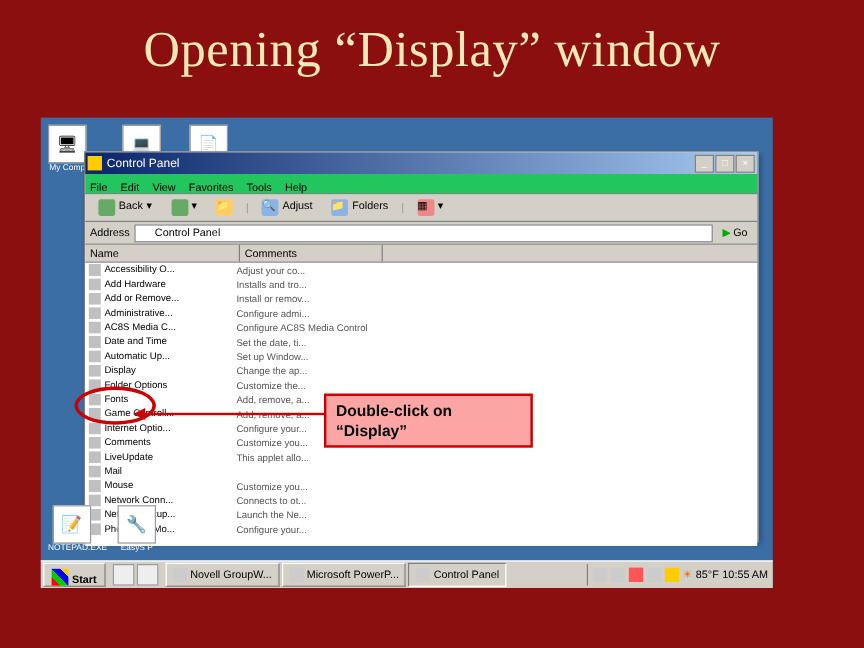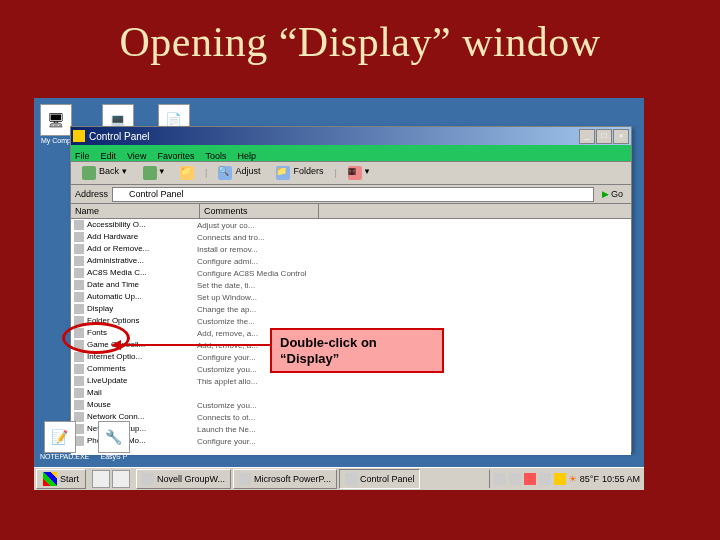--- a/index.html
+++ b/index.html
@@ -31,21 +31,21 @@
   .rn{width:120px;display:flex;align-items:flex-start;gap:3px;padding-left:3px;white-space:nowrap;overflow:hidden}
   .ri{width:10px;height:10px;background:#c0c0c0;flex:0 0 10px}
   .rc{width:110px;color:#555;white-space:nowrap;overflow:hidden;padding-left:3px}
   
   .circ{position:absolute;left:28px;top:224px;width:62px;height:26px;border:3px solid #c00;border-radius:50%;pointer-events:none}
   .callout{position:absolute;left:236px;top:230px;width:154px;background:#fca5a5;border:2px solid #c00;padding:5px 8px;font-size:13px;font-weight:bold;color:#000;line-height:1.2}
   .arrow{position:absolute;left:80px;top:246px;width:158px;height:2px;background:#c00}
   .arrow::before{content:"";position:absolute;left:-8px;top:-4px;border:5px solid transparent;border-right:10px solid #c00}
   
   .task{position:absolute;left:0;bottom:0;width:100%;height:22px;background:#d4d0c8;border-top:1px solid #fff;display:flex;align-items:center;font-size:9px}
-  .start{height:18px;background:#d4d0c8;border:1px solid;border-color:#fff #808080 #808080 #fff;padding:0 6px;display:flex;align-items:center;gap:3px;font-weight:normal;margin-left:2px}
+  .start{height:18px;background:#d4d0c8;border:1px solid;border-color:#fff #808080 #808080 #fff;padding:0 6px;display:flex;align-items:flex-end;gap:3px;font-weight:bold;margin-left:2px}
   .flag{width:14px;height:14px;display:inline-block;background:linear-gradient(45deg,#f00 25%,#0c0 25% 50%,#00f 50% 75%,#fc0 75%)}
   .ql{display:flex;gap:2px;margin:0 6px}
   .qli{width:16px;height:16px;background:#eee;border:1px solid #999}
   .tbuts{display:flex;gap:2px;flex:1}
   .tbut{height:18px;border:1px solid;border-color:#fff #808080 #808080 #fff;background:#d4d0c8;padding:0 5px;display:flex;align-items:center;gap:3px;max-width:110px;overflow:hidden;white-space:nowrap}
   .tbut.act{border-color:#808080 #fff #fff #808080}
   .tray{display:flex;align-items:center;gap:3px;padding:0 4px;border-left:1px solid #808080;height:18px}
   .tri{width:12px;height:12px;background:#ccc}
   
   .np{position:absolute;left:4px;bottom:26px;width:44px;text-align:center}
@@ -124,21 +124,21 @@
               <span class="ri"></span>
               <span>Accessibility O...</span>
             </div>
             <div class="rc">Adjust your co...</div>
           </div>
           <div class="row">
             <div class="rn">
               <span class="ri"></span>
               <span>Add Hardware</span>
             </div>
-            <div class="rc">Connects and tro...</div>
+            <div class="rc">Installs and tro...</div>
           </div>
           <div class="row">
             <div class="rn">
               <span class="ri"></span>
               <span>Add or Remove...</span>
             </div>
             <div class="rc">Install or remov...</div>
           </div>
           <div class="row">
             <div class="rn">

